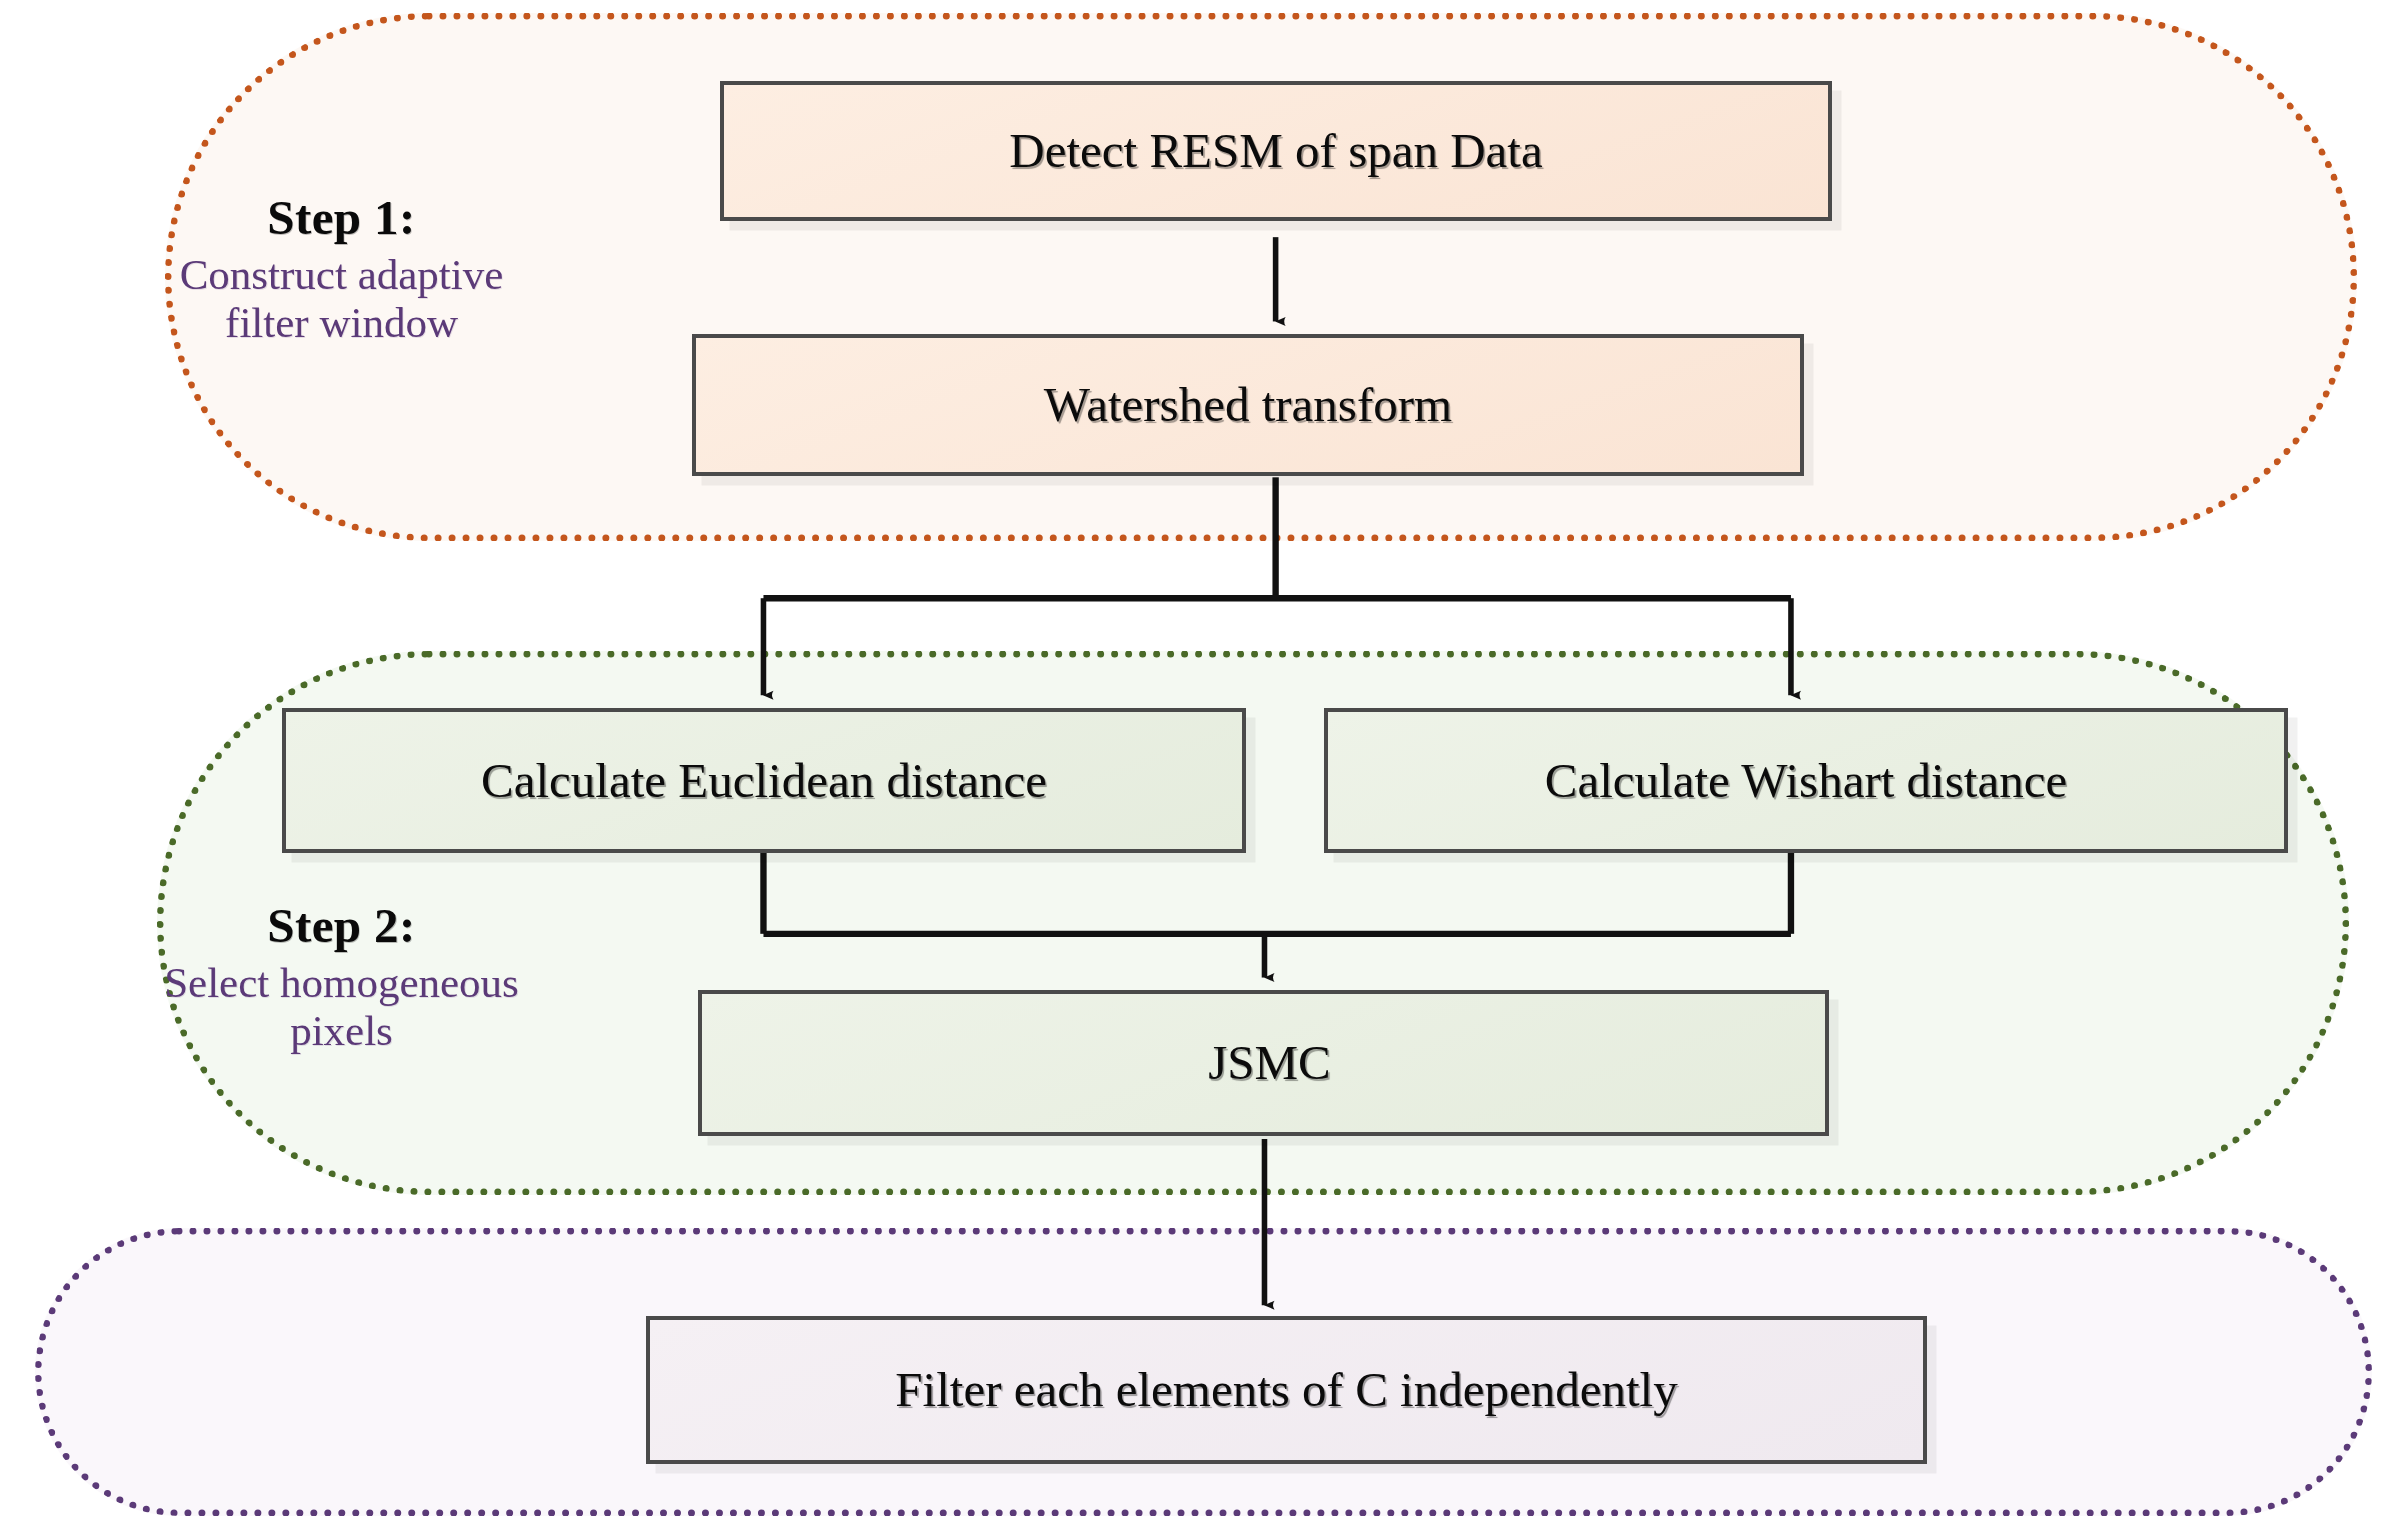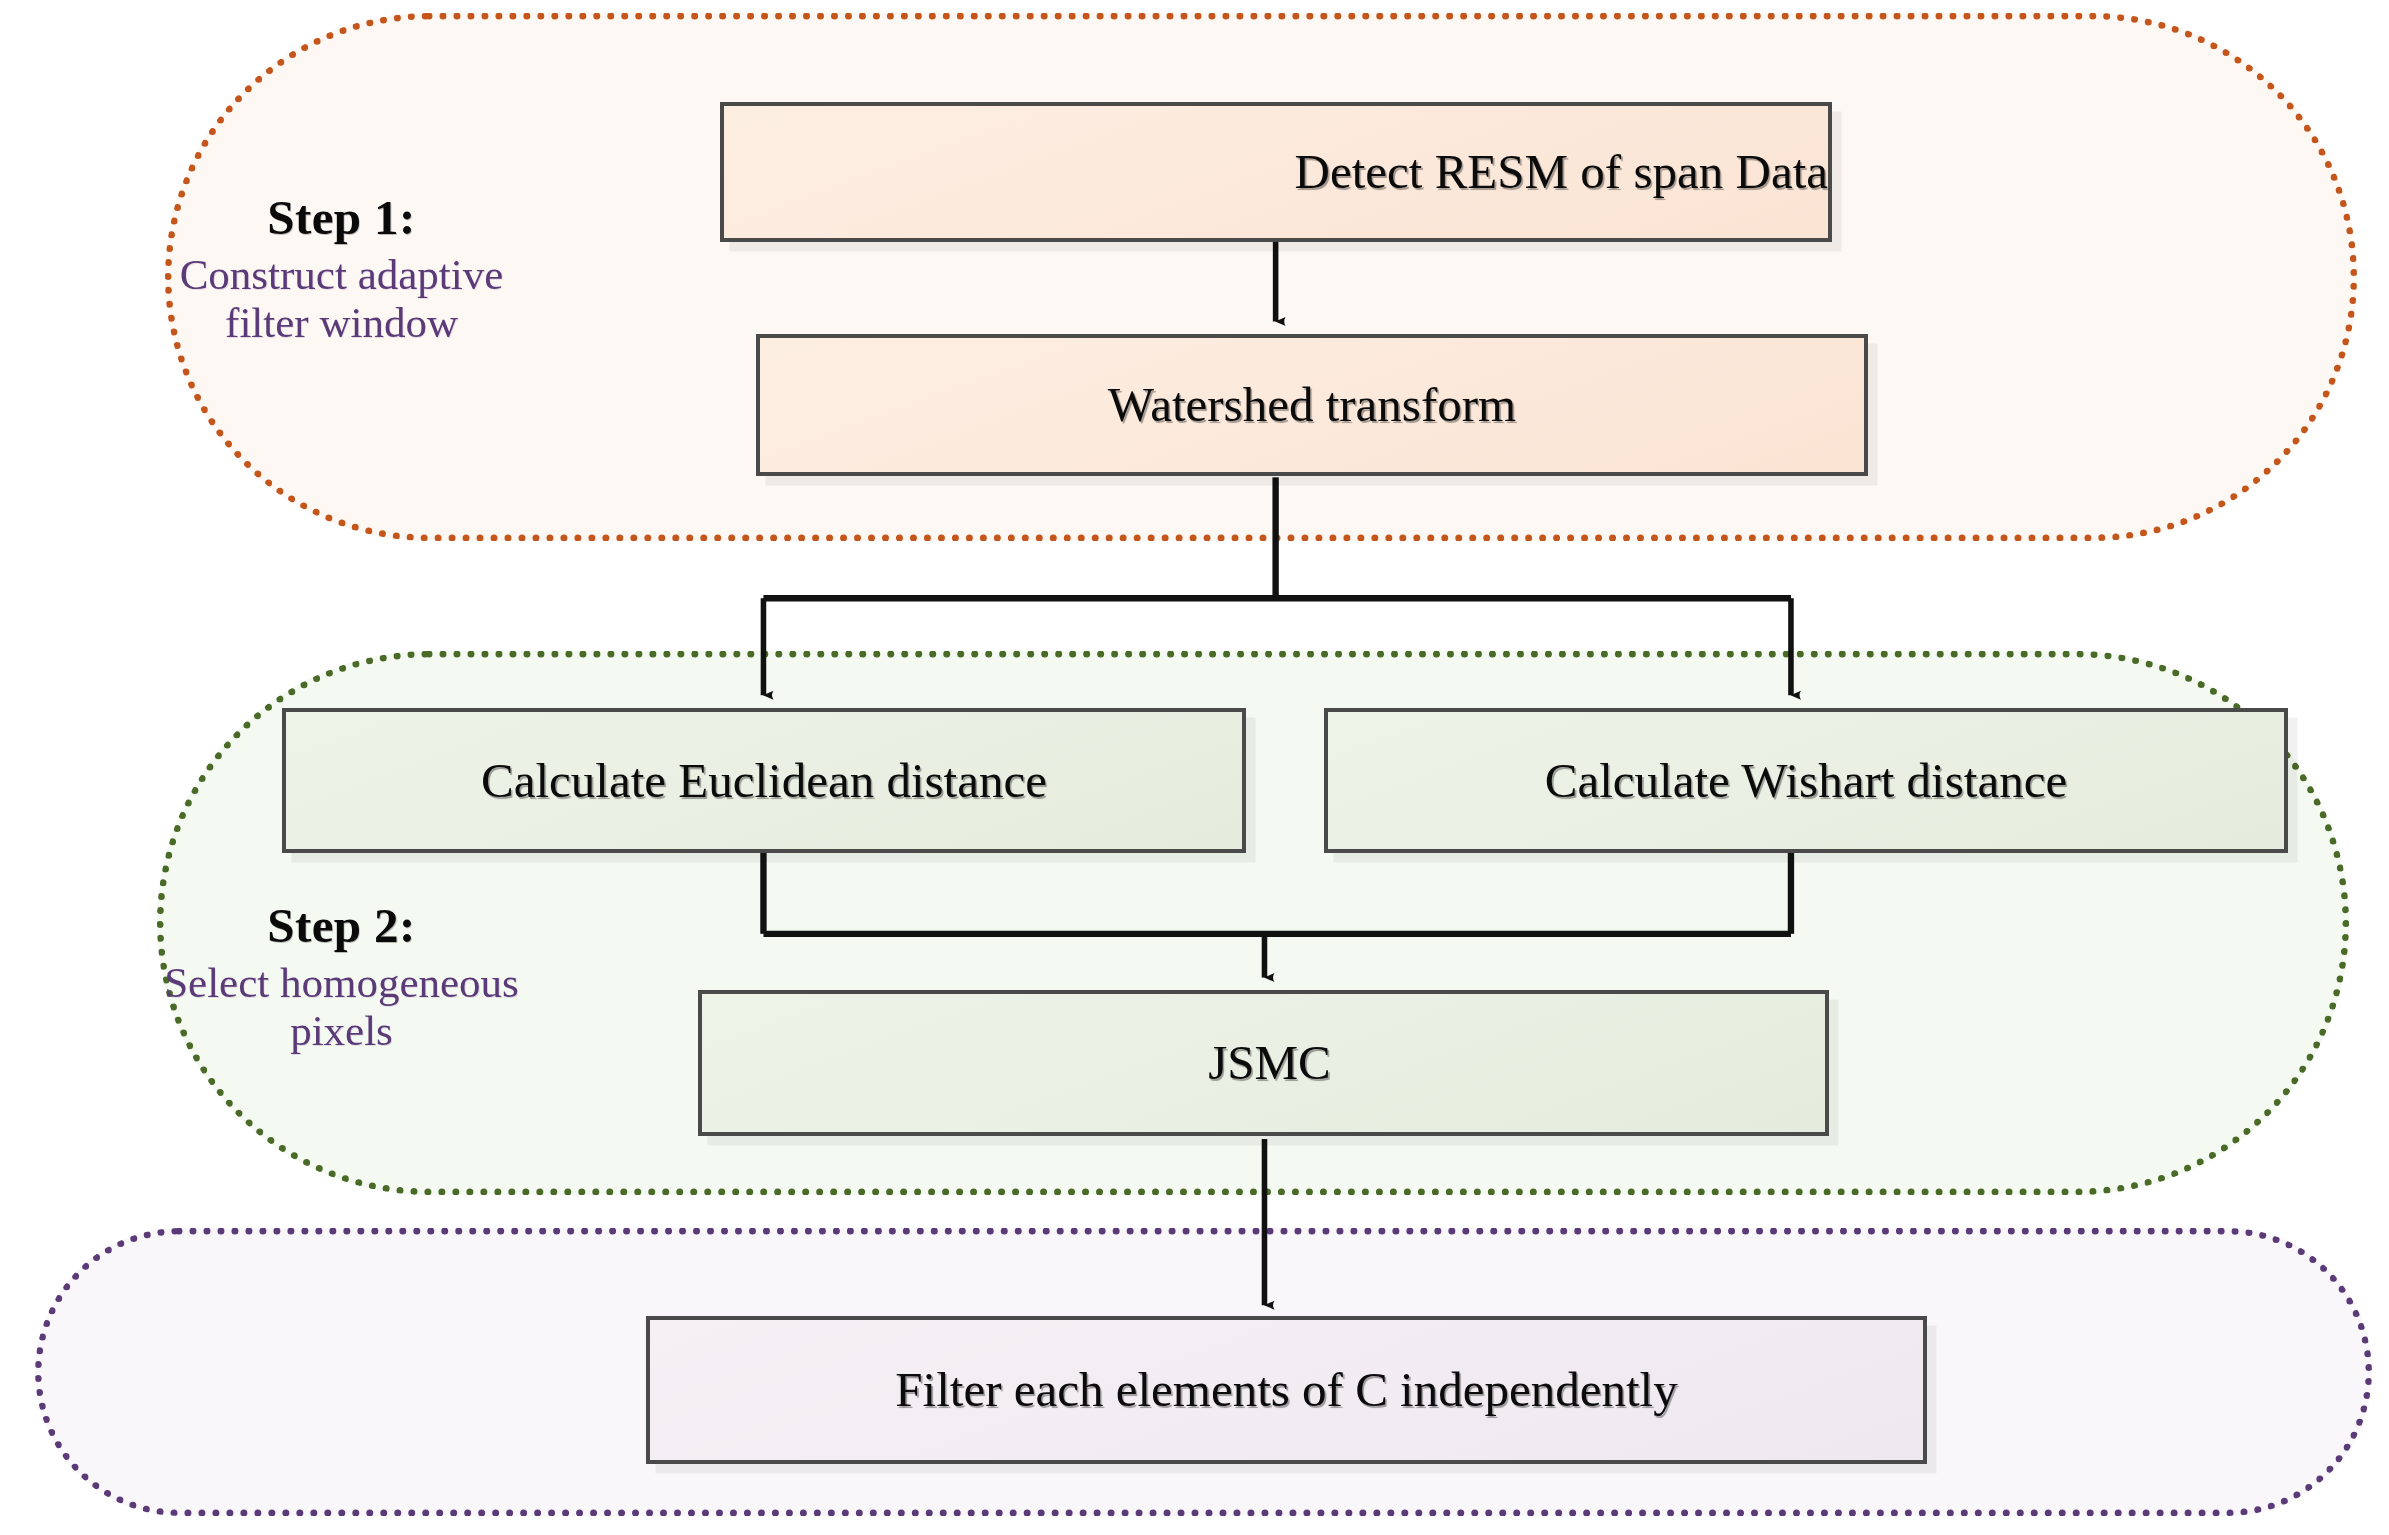--- a/index.html
+++ b/index.html
@@ -36,22 +36,22 @@
   .node{position:absolute;box-sizing:border-box;
         border:4px solid #4a4a4a;
         display:flex;align-items:center;justify-content:center;
         color:#0b0b0b;font-size:49px;line-height:1.1;
         box-shadow:9.5px 9.5px 0 rgba(0,0,0,.055);
         text-shadow:1.6px 1.6px 0.8px rgba(0,0,0,.35);}
   .node.peach   {background:linear-gradient(160deg,#fdeee2 0%,#fae4d4 100%);}
   .node.green   {background:linear-gradient(160deg,#eef3e8 0%,#e5ecdd 100%);}
   .node.lavender{background:linear-gradient(160deg,#f5f0f4 0%,#efe9ef 100%);}
 
-  .n-resm     {left:720px;  top:102px;  width:1112px; height:140px;justify-content:flex-end;}
-  .n-watershed{left:756px;  top:334px;  width:1112px; height:142px;text-align:right;}
+  .n-resm     {left:720px;  top:81px;  width:1112px; height:140px;}
+  .n-watershed{left:692px;  top:334px;  width:1112px; height:142px;text-align:right;}
   .n-euclid   {left:282px;  top:708px;  width:964px; height:145px;}
   .n-wishart  {left:1324px; top:708px;  width:964px; height:145px;text-align:center;}
   .n-jsmc     {left:698px;  top:990px; width:1131px; height:146px;padding-left:12px;}
   .n-filter   {left:646px;  top:1316px; width:1281px; height:148px;}
 
   
   .wires{position:absolute;left:0;top:0;width:2389px;height:1536px;
          pointer-events:none;}
 </style>
 </head>

